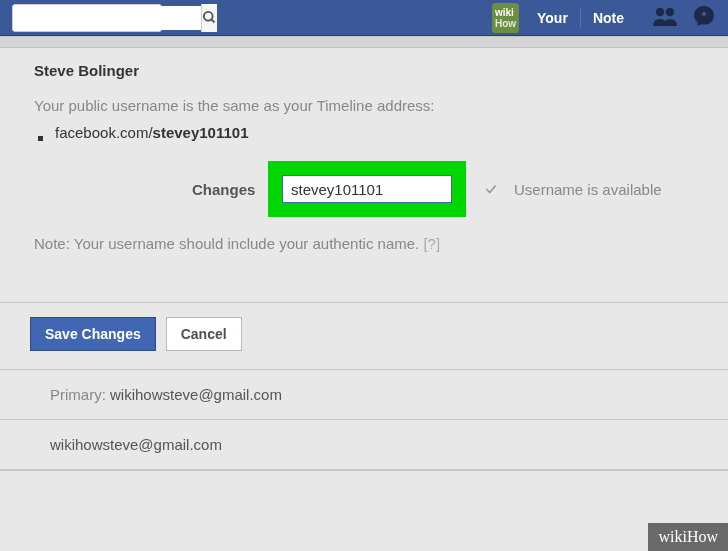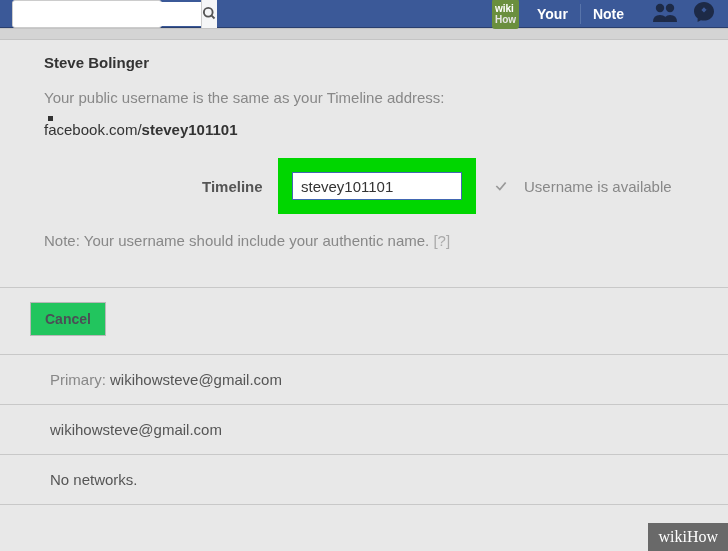--- a/index.html
+++ b/index.html
@@ -6,21 +6,21 @@
     body {
       font-family: Helvetica, Arial, sans-serif;
       background: #e8e8e8;
       width: 728px;
       height: 551px;
       overflow: hidden;
       position: relative;
     }
     .topbar {
       background: #3b5998;
-      height: 28px;
+      height: 36px;
       display: flex;
       align-items: center;
       padding: 0 12px;
       border-bottom: 1px solid #2a3f6e;
     }
     .search-box {
       background: #fff;
       border: 1px solid #ccc;
       border-radius: 3px;
       height: 28px;
@@ -86,38 +86,37 @@
       height: 12px;
       background: #d4d4d4;
       border-top: 1px solid #c4c4c4;
       border-bottom: 1px solid #c4c4c4;
     }
     .panel {
       background: #e8e8e8;
       padding: 0;
     }
     .section {
-      padding: 14px 44px;
+      padding: 14px 34px;
     }
     .user-name {
       color: #333;
       font-size: 15px;
       font-weight: bold;
       margin-bottom: 18px;
     }
     .desc {
       color: #888;
       font-size: 15px;
       margin-bottom: 10px;
     }
     .url-line {
       display: flex;
-      align-items: flex-start;
+      align-items: flex-end;
       margin-bottom: 18px;
-      flex-direction: column;
     }
     .bullet {
       width: 5px;
       height: 5px;
       background: #333;
       margin: 0 12px 0 4px;
     }
     .url-text { color: #333; font-size: 15px; }
     .url-text .un { font-weight: bold; }
     .username-row {
@@ -155,21 +154,21 @@
       left: 450px;
       color: #888;
       font-size: 15px;
       display: flex;
       align-items: center;
       gap: 16px;
     }
     .note {
       color: #888;
       font-size: 15px;
-      margin-bottom: 24px;
+      margin-bottom: 36px;
     }
     .help-q { color: #aaa; cursor: help; }
     .hr {
       border: none;
       border-top: 1px solid #c8c8c8;
       margin: 0;
     }
     .btn-row {
       display: flex;
       gap: 10px;
@@ -178,21 +177,21 @@
     .btn-primary {
       background: #4267b2;
       color: #fff;
       border: 1px solid #2f4a82;
       font-weight: bold;
       font-size: 14px;
       padding: 8px 14px;
       cursor: pointer;
     }
     .btn-secondary {
-      background: #22c55e;
+      background: #ffffff;
       color: #4b4f56;
       border: 1px solid #b8b8b8;
       font-weight: bold;
       font-size: 14px;
       padding: 8px 14px;
       cursor: pointer;
     }
     .email-row {
       padding: 16px 30px;
       color: #555;
@@ -259,61 +258,59 @@
     <div class="user-name">Steve Bolinger</div>
     <div class="desc">Your public username is the same as your Timeline address:</div>
     <div class="url-line">
       <div class="bullet"></div>
       <span class="url-text">
         <span>facebook.com/</span><span class="un">stevey101101</span>
       </span>
     </div>
 
     <div class="username-row">
-      <span class="username-label">Timeline</span>
+      <span class="username-label">Changes</span>
       <div class="green-frame">
         <input class="username-input" value="stevey101101" style="">
       </div>
       <span class="availability">
         <svg width="14" height="14" viewBox="0 0 24 24" fill="none" stroke="#999" stroke-width="3">
             <polyline points="4,12 10,18 20,6"></polyline>
           </svg>
         <span>Username is available</span>
       </span>
     </div>
 
     <div class="note">
       <span>Note: Your username should include your authentic name.</span>
       <span class="help-q">[?]</span>
     </div>
   </div>
 
   <hr class="hr">
 
   <div class="btn-row">
+    <button class="btn-primary">Save Changes</button>
     <button class="btn-secondary">Cancel</button>
   </div>
 
   <hr class="hr">
 
   <div class="email-row">
     <span class="email-label">Primary:</span>
     <span class="email-val">wikihowsteve@gmail.com</span>
   </div>
 
   <hr class="hr">
 
   <div class="email-row">
     <span class="email-val">wikihowsteve@gmail.com</span>
   </div>
 
   <hr class="hr">
 
-  <div class="email-row">
-    <span class="email-val">No networks.</span>
-  </div>
 
   <hr class="hr">
 </div>
 
 <div class="watermark">
   <span class="w">wikiHow</span>
 </div>
 
 </body></html>

